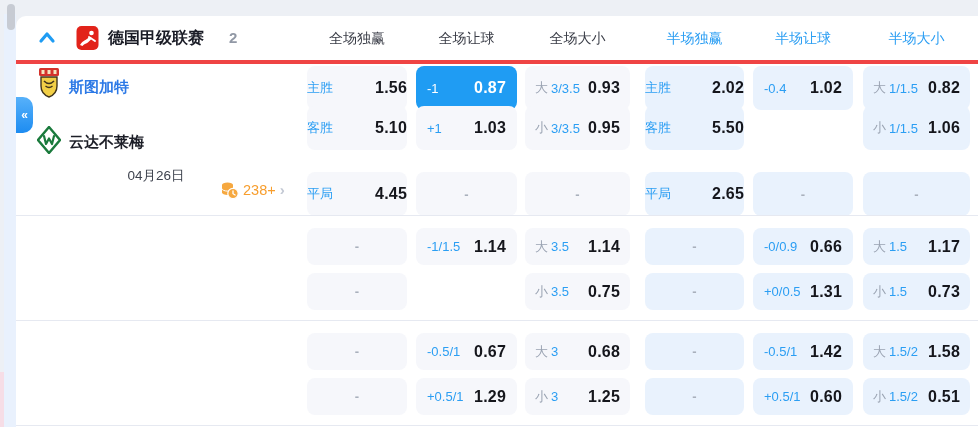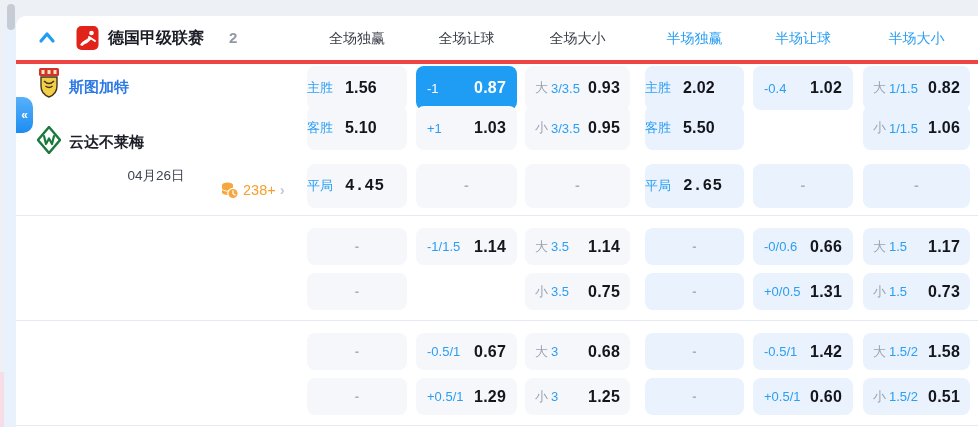--- a/index.html
+++ b/index.html
@@ -22,28 +22,28 @@
   .league-title{position:absolute;left:92px;top:0;line-height:44px;font-size:16px;font-weight:bold;color:#1a1c26;}
   .league-count{position:absolute;left:213px;top:0;line-height:44px;font-size:15px;font-weight:bold;color:#9198a5;}
   .colhead{position:absolute;top:0;line-height:44px;text-align:center;font-size:14px;}
   .colhead.ft{color:#3a3d47;} .colhead.ht{color:#2b9ef3;}
 
   
   .c1{left:291px;width:100px;} .c2{left:400px;width:101px;} .c3{left:509px;width:105px;}
   .c4{left:629px;width:99px;}  .c5{left:737px;width:100px;} .c6{left:847px;width:107px;}
 
   .row{position:absolute;left:0;right:0;}
-  .r1{top:50px;height:44px;} .r2{top:90px;height:44px;} .r3{top:148px;height:44px;font-family:Liberation Mono, monospace;}
+  .r1{top:50px;height:44px;} .r2{top:90px;height:44px;} .r3{top:156px;height:44px;}
   .r4{top:212px;height:37px;} .r5{top:257px;height:37px;}
   .r6{top:317px;height:37px;} .r7{top:362px;height:37px;}
 
   .cell{position:absolute;top:0;bottom:0;border-radius:8px;display:flex;align-items:center;
         font-size:13px;cursor:pointer;box-sizing:border-box;}
   .cell.ft{background:#f6f7fb;} .cell.ht{background:#e9f2fd;}
-  .cell.win{justify-content:flex-start;gap:12px;}
+  .cell.win{justify-content:space-between;gap:12px;}
   .cell.hcp{justify-content:space-between;padding:0 11px;}
   .cell.ou{justify-content:space-between;padding:0 10px;}
   .cell.dash{justify-content:center;color:#a9b0bc;font-weight:bold;cursor:default;}
   .lbl{color:#2b9ef3;}
   .ou-l{display:flex;align-items:center;gap:3px;}
   .side{color:#9aa3b2;} .line{color:#2b9ef3;}
   .val{color:#15161c;font-weight:bold;font-size:16px;letter-spacing:.2px;}
   .cell.sel{background:#1f9cf3;}
   .cell.sel .lbl,.cell.sel .val{color:#fff;}
 
@@ -217,21 +217,21 @@
         </div>
       <div class="cell ft ou c3">
           <span class="ou-l">
             <span class="side">大</span>
             <span class="line">3.5</span>
           </span>
           <span class="val">1.14</span>
         </div>
       <div class="cell ht dash c4">-</div>
       <div class="cell ht hcp c5">
-          <span class="lbl">-0/0.6</span>
+          <span class="lbl">-0/0.9</span>
           <span class="val">0.66</span>
         </div>
       <div class="cell ht ou c6">
           <span class="ou-l">
             <span class="side">大</span>
             <span class="line">1.5</span>
           </span>
           <span class="val">1.17</span>
         </div>
     </div>

